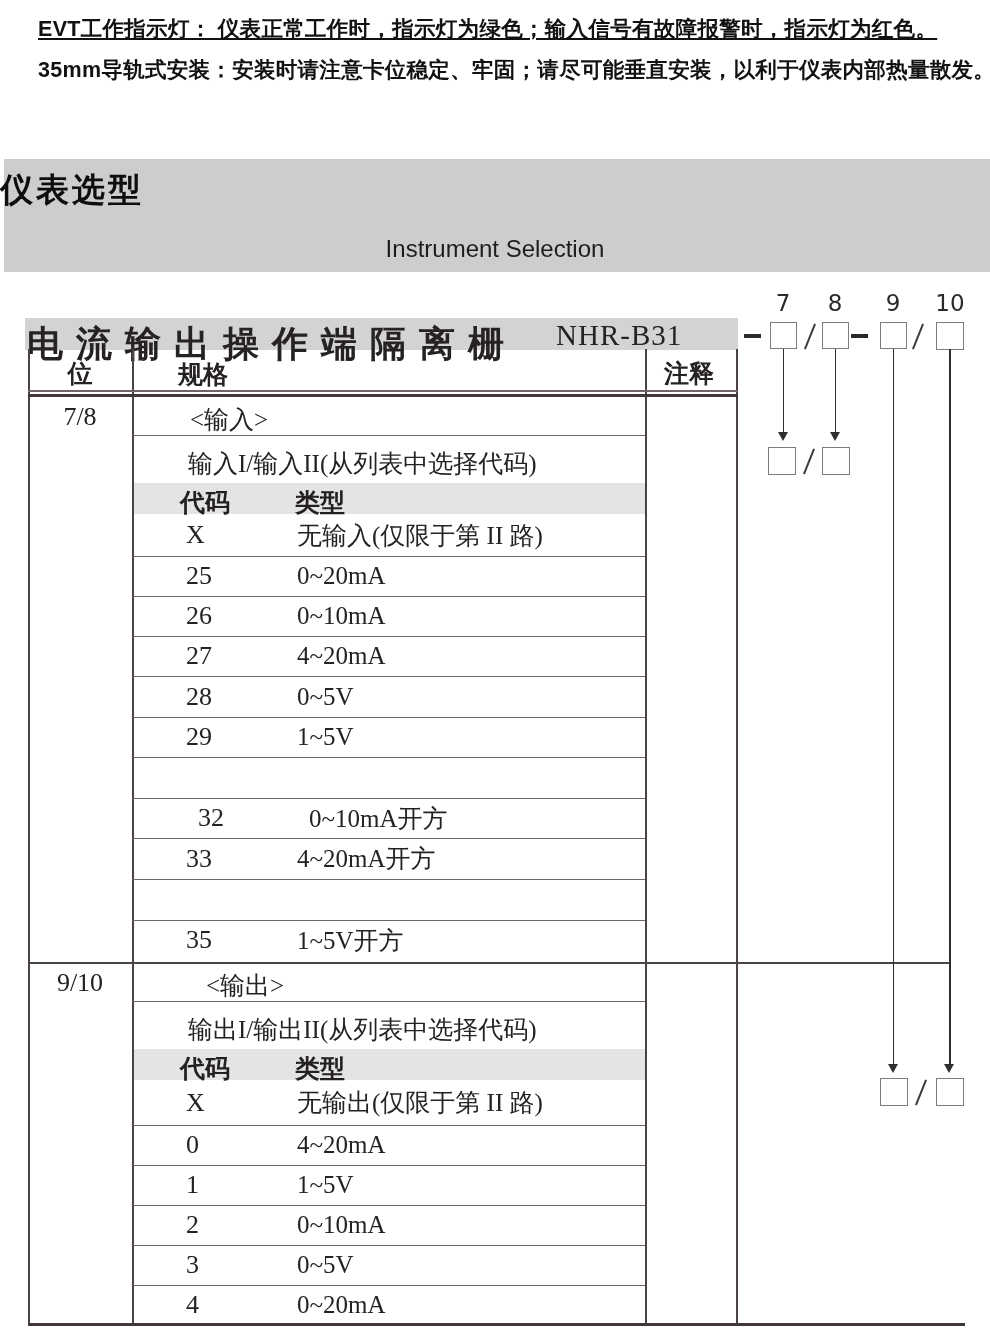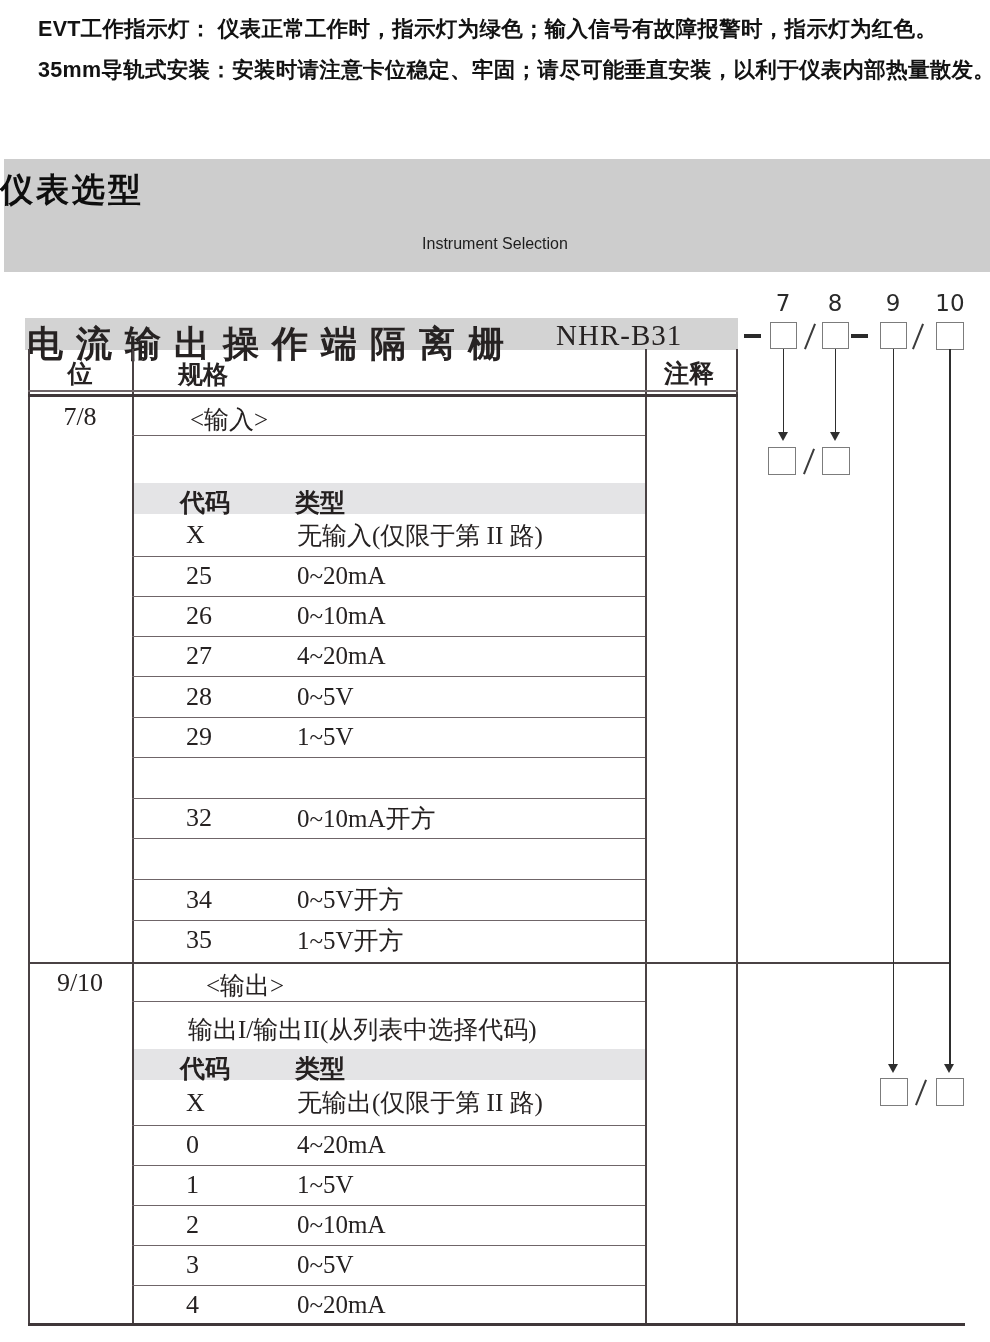--- a/index.html
+++ b/index.html
@@ -6,21 +6,21 @@
   .page{position:relative;width:990px;height:1342px;background:#ffffff;overflow:hidden;
         font-family:"Liberation Serif",serif;color:#1e1c1c;}
   .abs{position:absolute;}
   
   .note{font-family:"Liberation Sans",sans-serif;font-weight:bold;font-size:21.5px;color:#121212;letter-spacing:0.3px;white-space:nowrap;}
   
   .banner{left:4px;top:159px;width:986px;height:113px;background:#cdcdcd;}
   .banner-title{left:0;right:0;top:168px;text-align:left;font-family:"Liberation Sans",sans-serif;
                 font-weight:bold;font-size:33px;letter-spacing:3px;color:#0e0e0e;}
   .banner-sub{left:0;right:0;top:235px;text-align:center;font-family:"Liberation Sans",sans-serif;
-              font-size:16px;color:#1d1d1d;}
+              font-size:24px;color:#1d1d1d;}
   
   .strip{left:25px;top:318px;width:713px;height:32px;background:#d3d3d3;}
   .strip-title{left:27px;top:320px;font-size:36px;font-weight:bold;letter-spacing:13px;color:#262222;white-space:nowrap;}
   .model{left:556px;top:319px;font-size:29px;color:#262222;letter-spacing:1px;}
   
   .vline{background:#4a4244;}
   .hline{background:#6f6568;}
   .hline-dark{background:#3f3739;}
   .band{background:#e4e4e6;}
   
@@ -37,21 +37,21 @@
   .dash{background:#2a2a2a;}
   .slash{width:2px;background:#3c3c3c;transform:rotate(22deg);}
   .aline{background:#2e2e2e;}
   .ahead{width:0;height:0;border-left:5.5px solid transparent;border-right:5.5px solid transparent;border-top:9.5px solid #2e2e2e;}
 </style>
 </head>
 <body>
 
 <div class="page">
 
-  <div class="abs note" style="left:38px;top:14px;">EVT工作指示灯： 仪表正常工作时，指示灯为绿色；输入信号有故障报警时，指示灯为红色。</div>
+  <div class="abs note" style="left:38px;top:14px;text-decoration:underline;">EVT工作指示灯： 仪表正常工作时，指示灯为绿色；输入信号有故障报警时，指示灯为红色。</div>
   <div class="abs note" style="left:38px;top:55px;">35mm导轨式安装：安装时请注意卡位稳定、牢固；请尽可能垂直安装，以利于仪表内部热量散发。</div>
 
   <div class="abs banner"></div>
   <div class="abs banner-title">仪表选型</div>
   <div class="abs banner-sub">Instrument Selection</div>
 
   <div class="abs strip"></div>
   <div class="abs strip-title">电流输出操作端隔离栅</div>
   <div class="abs model">NHR-B31</div>
 
@@ -62,20 +62,21 @@
 
   <div class="abs hcell ccell" style="left:28px;top:355px;width:104px;height:36px;">位</div>
   <div class="abs hcell" style="left:178px;top:358px;">规格</div>
   <div class="abs hcell ccell" style="left:645px;top:355px;width:88px;height:36px;">注释</div>
   <div class="abs hline" style="left:28px;top:390px;width:710px;height:1.5px;"></div>
   <div class="abs hline-dark" style="left:28px;top:394px;width:710px;height:2.5px;"></div>
 
   <div class="abs grouplabel ccell" style="left:28px;top:400px;width:104px;height:34px;font-size:26px;">7/8</div>
   <div class="abs grouplabel" style="left:190px;top:403px;">&lt;输入&gt;</div>
   <div class="abs hline" style="left:132px;top:435px;width:513px;height:1.2px;"></div>
+  <div class="abs grouplabel" style="left:188px;top:447px;">输入I/输入II(从列表中选择代码)</div>
 
   <div class="abs band" style="left:133.5px;top:483px;width:511px;height:31px;"></div>
   <div class="abs bandlabel" style="left:180px;top:486px;">代码</div>
   <div class="abs bandlabel" style="left:295px;top:486px;">类型</div>
 
   <div class="trow" style="top:514px;height:42px;">
     <span class="code">X</span>
     <span class="type">无输入(仅限于第 II 路)</span>
   </div>
   <div class="abs hline" style="left:132px;top:556px;width:513px;height:1.2px;"></div>
@@ -98,30 +99,30 @@
     <span class="code">28</span>
     <span class="type">0~5V</span>
   </div>
   <div class="abs hline" style="left:132px;top:717px;width:513px;height:1.2px;"></div>
   <div class="trow" style="top:717px;height:40px;">
     <span class="code">29</span>
     <span class="type">1~5V</span>
   </div>
   <div class="abs hline" style="left:132px;top:757px;width:513px;height:1.2px;"></div>
   <div class="abs hline" style="left:132px;top:798px;width:513px;height:1.2px;"></div>
-  <div class="trow" style="top:798px;height:40px;">
+  <div class="trow" style="top:798px;height:40px;margin-left:12px;">
     <span class="code">32</span>
     <span class="type">0~10mA开方</span>
   </div>
   <div class="abs hline" style="left:132px;top:838px;width:513px;height:1.2px;"></div>
+  <div class="trow" style="top:838px;height:41px;">
+    <span class="code">33</span>
+    <span class="type">4~20mA开方</span>
+  </div>
   <div class="abs hline" style="left:132px;top:879px;width:513px;height:1.2px;"></div>
-  <div class="trow" style="top:879px;height:41px;">
-    <span class="code">34</span>
-    <span class="type">0~5V开方</span>
-  </div>
   <div class="abs hline" style="left:132px;top:920px;width:513px;height:1.2px;"></div>
   <div class="trow" style="top:920px;height:40px;">
     <span class="code">35</span>
     <span class="type">1~5V开方</span>
   </div>
 
   <div class="abs vline" style="left:28px;top:961.5px;width:922px;height:2px;"></div>
 
   <div class="abs grouplabel ccell" style="left:28px;top:966px;width:104px;height:34px;font-size:26px;">9/10</div>
   <div class="abs grouplabel" style="left:190px;top:969px;margin-left:16px;">&lt;输出&gt;</div>

